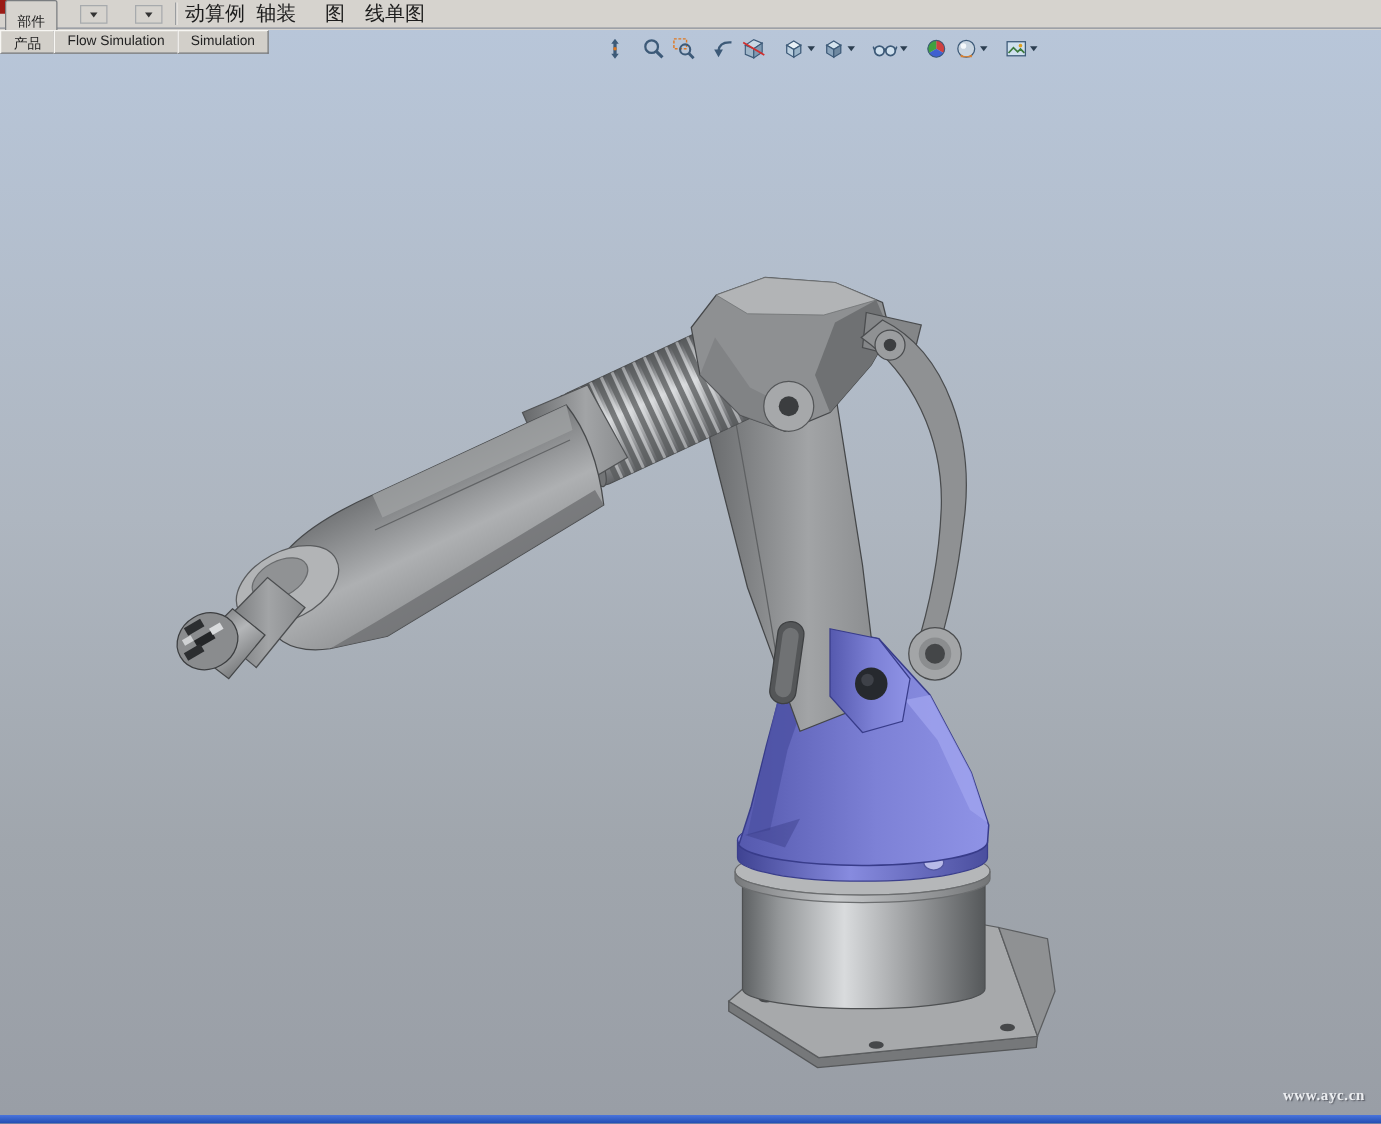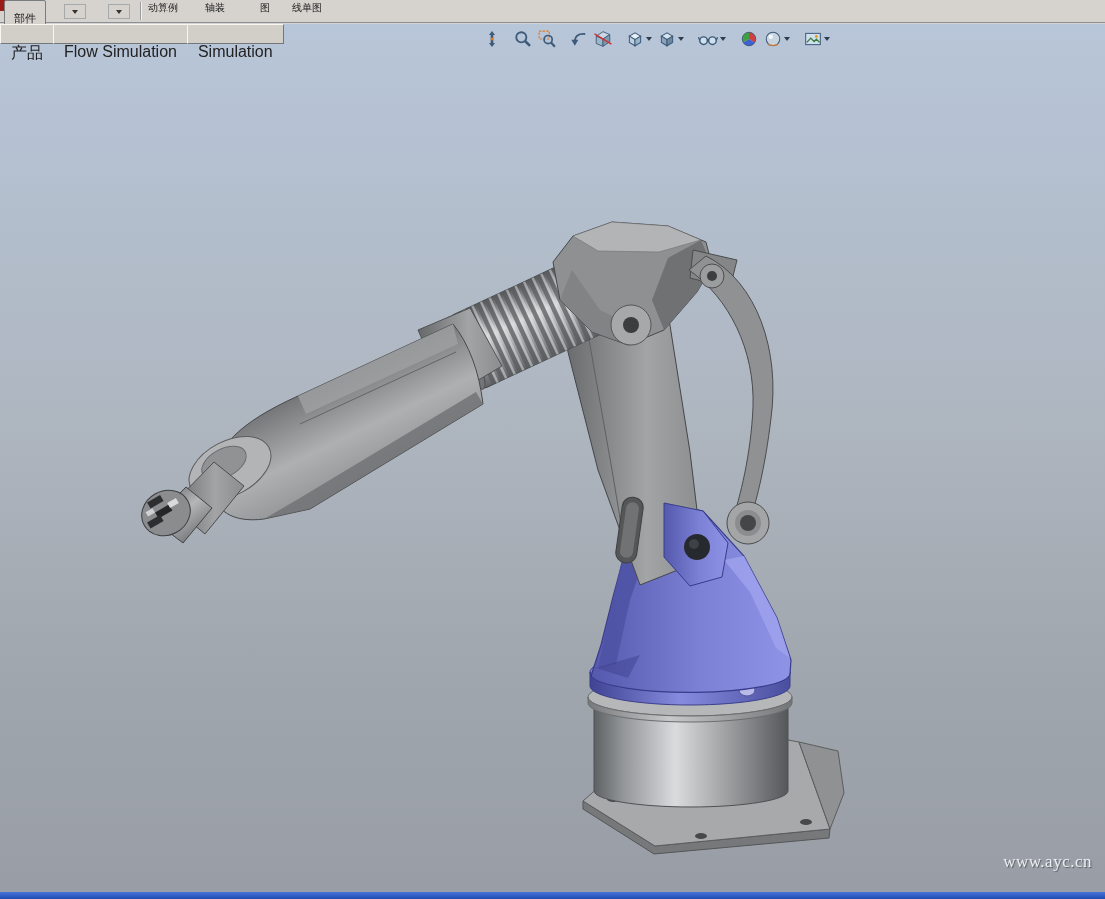--- a/index.html
+++ b/index.html
@@ -19,47 +19,47 @@
     background:#d6d3ce;border:1px solid #7a7d80;border-radius:2px;
     font-size:11px;color:#1c1c1c;padding:0;line-height:20px;text-align:center;
     font-family:"Liberation Sans",sans-serif;
   }
   .tb-dd{
     position:absolute;top:4px;width:22px;height:15px;background:#d6d3ce;
     border:1px solid #a7aaad;display:flex;align-items:center;justify-content:center;padding:0;
   }
   .tri{width:0;height:0;border-left:3px solid transparent;border-right:3px solid transparent;border-top:4px solid #333;}
   .tb-sep{position:absolute;top:2px;width:2px;height:18px;border-left:1px solid #9a9da0;border-right:1px solid #f2f0ec;}
-  .tb-label{position:absolute;top:1px;font-size:10px;color:#1c1c1c;white-space:nowrap;}
+  .tb-label{position:absolute;top:1px;font-size:16px;color:#1c1c1c;white-space:nowrap;}
   
   .viewport{
     position:absolute;top:24px;left:0;width:1105px;height:868px;
     background:linear-gradient(#b8c6d9 0%,#aeb6c0 45%,#a0a6ad 75%,#999ea6 100%);
   }
   .viewport svg.model{position:absolute;top:0;left:0;}
   
   .tabs-row{position:absolute;top:0;left:0;height:19px;display:flex;}
   .tab{
     height:19px;background:#d2cfc9;border:1px solid #73767a;
     border-top-color:#f7f6f3;border-left-color:#f7f6f3;
-    font-size:16px;color:#222;padding:18px 10px 0 10px;white-space:nowrap;
+    font-size:11px;color:#222;padding:2px 10px 0 10px;white-space:nowrap;
     margin-right:-1px;
   }
   
   .headsup{position:absolute;top:4px;left:481px;display:flex;align-items:flex-start;}
   .hb{
     background:transparent;border:none;padding:1px;margin:0 2px;
     display:flex;align-items:center;height:22px;cursor:default;
   }
   .hb .dd-arrow{width:0;height:0;border-left:3px solid transparent;border-right:3px solid transparent;border-top:4px solid #2c3e50;margin-left:2px;}
   .gap{width:8px;}
   
   .watermark{
-    position:absolute;right:13px;bottom:20px;
-    font-family:"Liberation Serif",serif;font-weight:normal;font-size:17px;
+    position:absolute;right:13px;bottom:8px;
+    font-family:"Liberation Serif",serif;font-weight:bold;font-size:12px;
     color:#eceef1;letter-spacing:.5px;
     text-shadow:1px 1px 1px rgba(70,74,84,.85),0 0 2px rgba(255,255,255,.25);
   }
   
   .taskbar{
     position:absolute;left:0;bottom:0;width:1105px;height:7px;
     background:linear-gradient(#4a74dc,#1e4bb0);
   }
 </style>
 </head>

